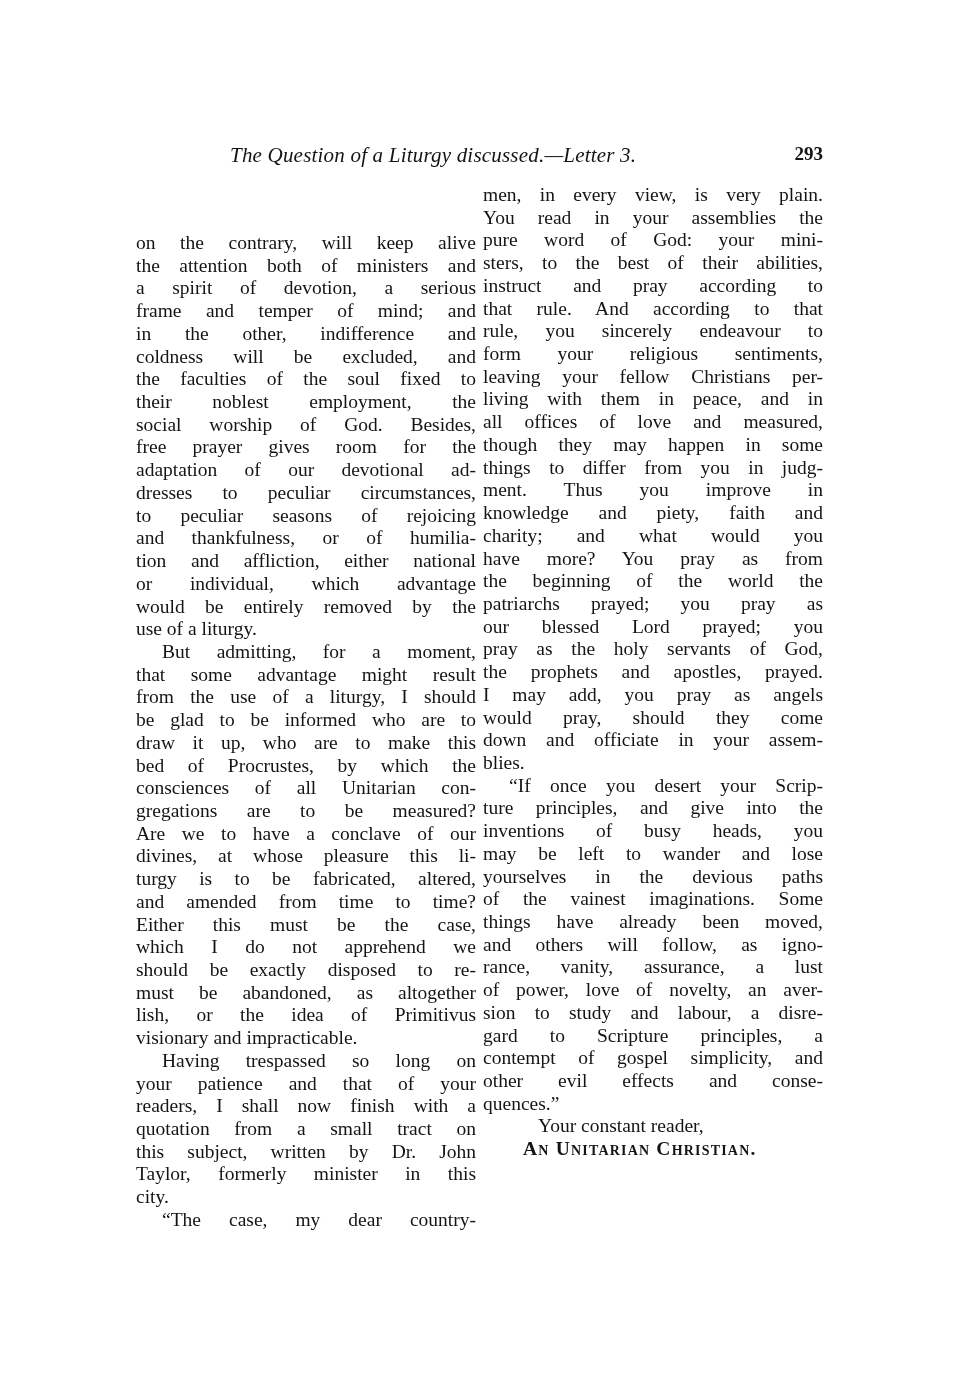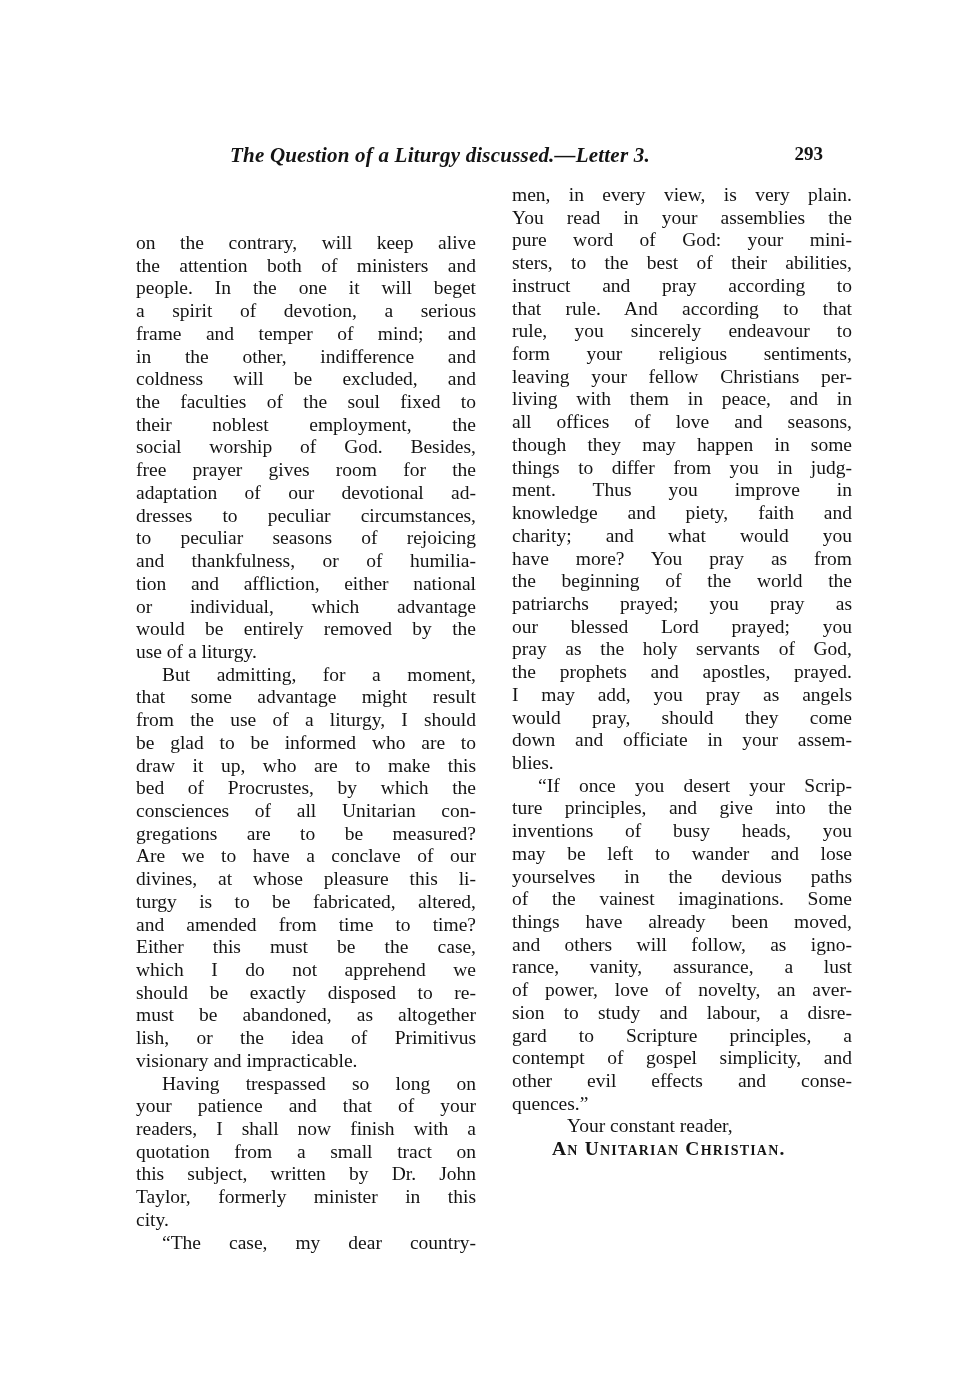--- a/index.html
+++ b/index.html
@@ -20,40 +20,40 @@
       top: 143px;
       left: 230px;
       width: 593px;
       height: 28px;
     }
     .header .title {
       position: absolute;
       left: 0;
       top: 0;
       font-style: italic;
-      font-weight: bold;
+      font-weight: normal;
       font-size: 21px;
       letter-spacing: 0.2px;
       white-space: nowrap;
     }
     .header .page-num {
       position: absolute;
       right: 0;
       top: 0;
       font-weight: bold;
       font-size: 19px;
       white-space: nowrap;
     }
     .column {
       position: absolute;
       top: 184px;
       width: 340px;
     }
     .col-left { left: 136px; margin-top: 48px; }
-    .col-right { left: 483px; margin-left: 29px; }
+    .col-right { left: 483px; }
     .line {
       height: 22.72px;
       line-height: 22.72px;
       font-size: 19.5px;
       white-space: nowrap;
       text-align: justify;
       text-align-last: justify;
       overflow: visible;
     }
     .line.last {
@@ -76,21 +76,20 @@
 <body>
 
 <div class="header">
   <span class="title">The Question of a Liturgy discussed.—Letter 3.</span>
   <span class="page-num">293</span>
 </div>
 
 <div class="column col-left" id="left-col">
     <div class="line">on the contrary, will keep alive</div>
     <div class="line">the attention both of ministers and</div>
-    <div class="line">people. In the one it will beget</div>
     <div class="line">a spirit of devotion, a serious</div>
     <div class="line">frame and temper of mind; and</div>
     <div class="line">in the other, indifference and</div>
     <div class="line">coldness will be excluded, and</div>
     <div class="line">the faculties of the soul fixed to</div>
     <div class="line">their noblest employment, the</div>
     <div class="line">social worship of God. Besides,</div>
     <div class="line">free prayer gives room for the</div>
     <div class="line">adaptation of our devotional ad-</div>
     <div class="line">dresses to peculiar circumstances,</div>
@@ -131,21 +130,21 @@
     <div class="line">men, in every view, is very plain.</div>
     <div class="line">You read in your assemblies the</div>
     <div class="line">pure word of God: your mini-</div>
     <div class="line">sters, to the best of their abilities,</div>
     <div class="line">instruct and pray according to</div>
     <div class="line">that rule. And according to that</div>
     <div class="line">rule, you sincerely endeavour to</div>
     <div class="line">form your religious sentiments,</div>
     <div class="line">leaving your fellow Christians per-</div>
     <div class="line">living with them in peace, and in</div>
-    <div class="line">all offices of love and seasons,</div>
+    <div class="line">all offices of love and measured,</div>
     <div class="line">though they may happen in some</div>
     <div class="line">things to differ from you in judg-</div>
     <div class="line">ment. Thus you improve in</div>
     <div class="line">knowledge and piety, faith and</div>
     <div class="line">charity; and what would you</div>
     <div class="line">have more? You pray as from</div>
     <div class="line">the beginning of the world the</div>
     <div class="line">patriarchs prayed; you pray as</div>
     <div class="line">our blessed Lord prayed; you</div>
     <div class="line">pray as the holy servants of God,</div>

